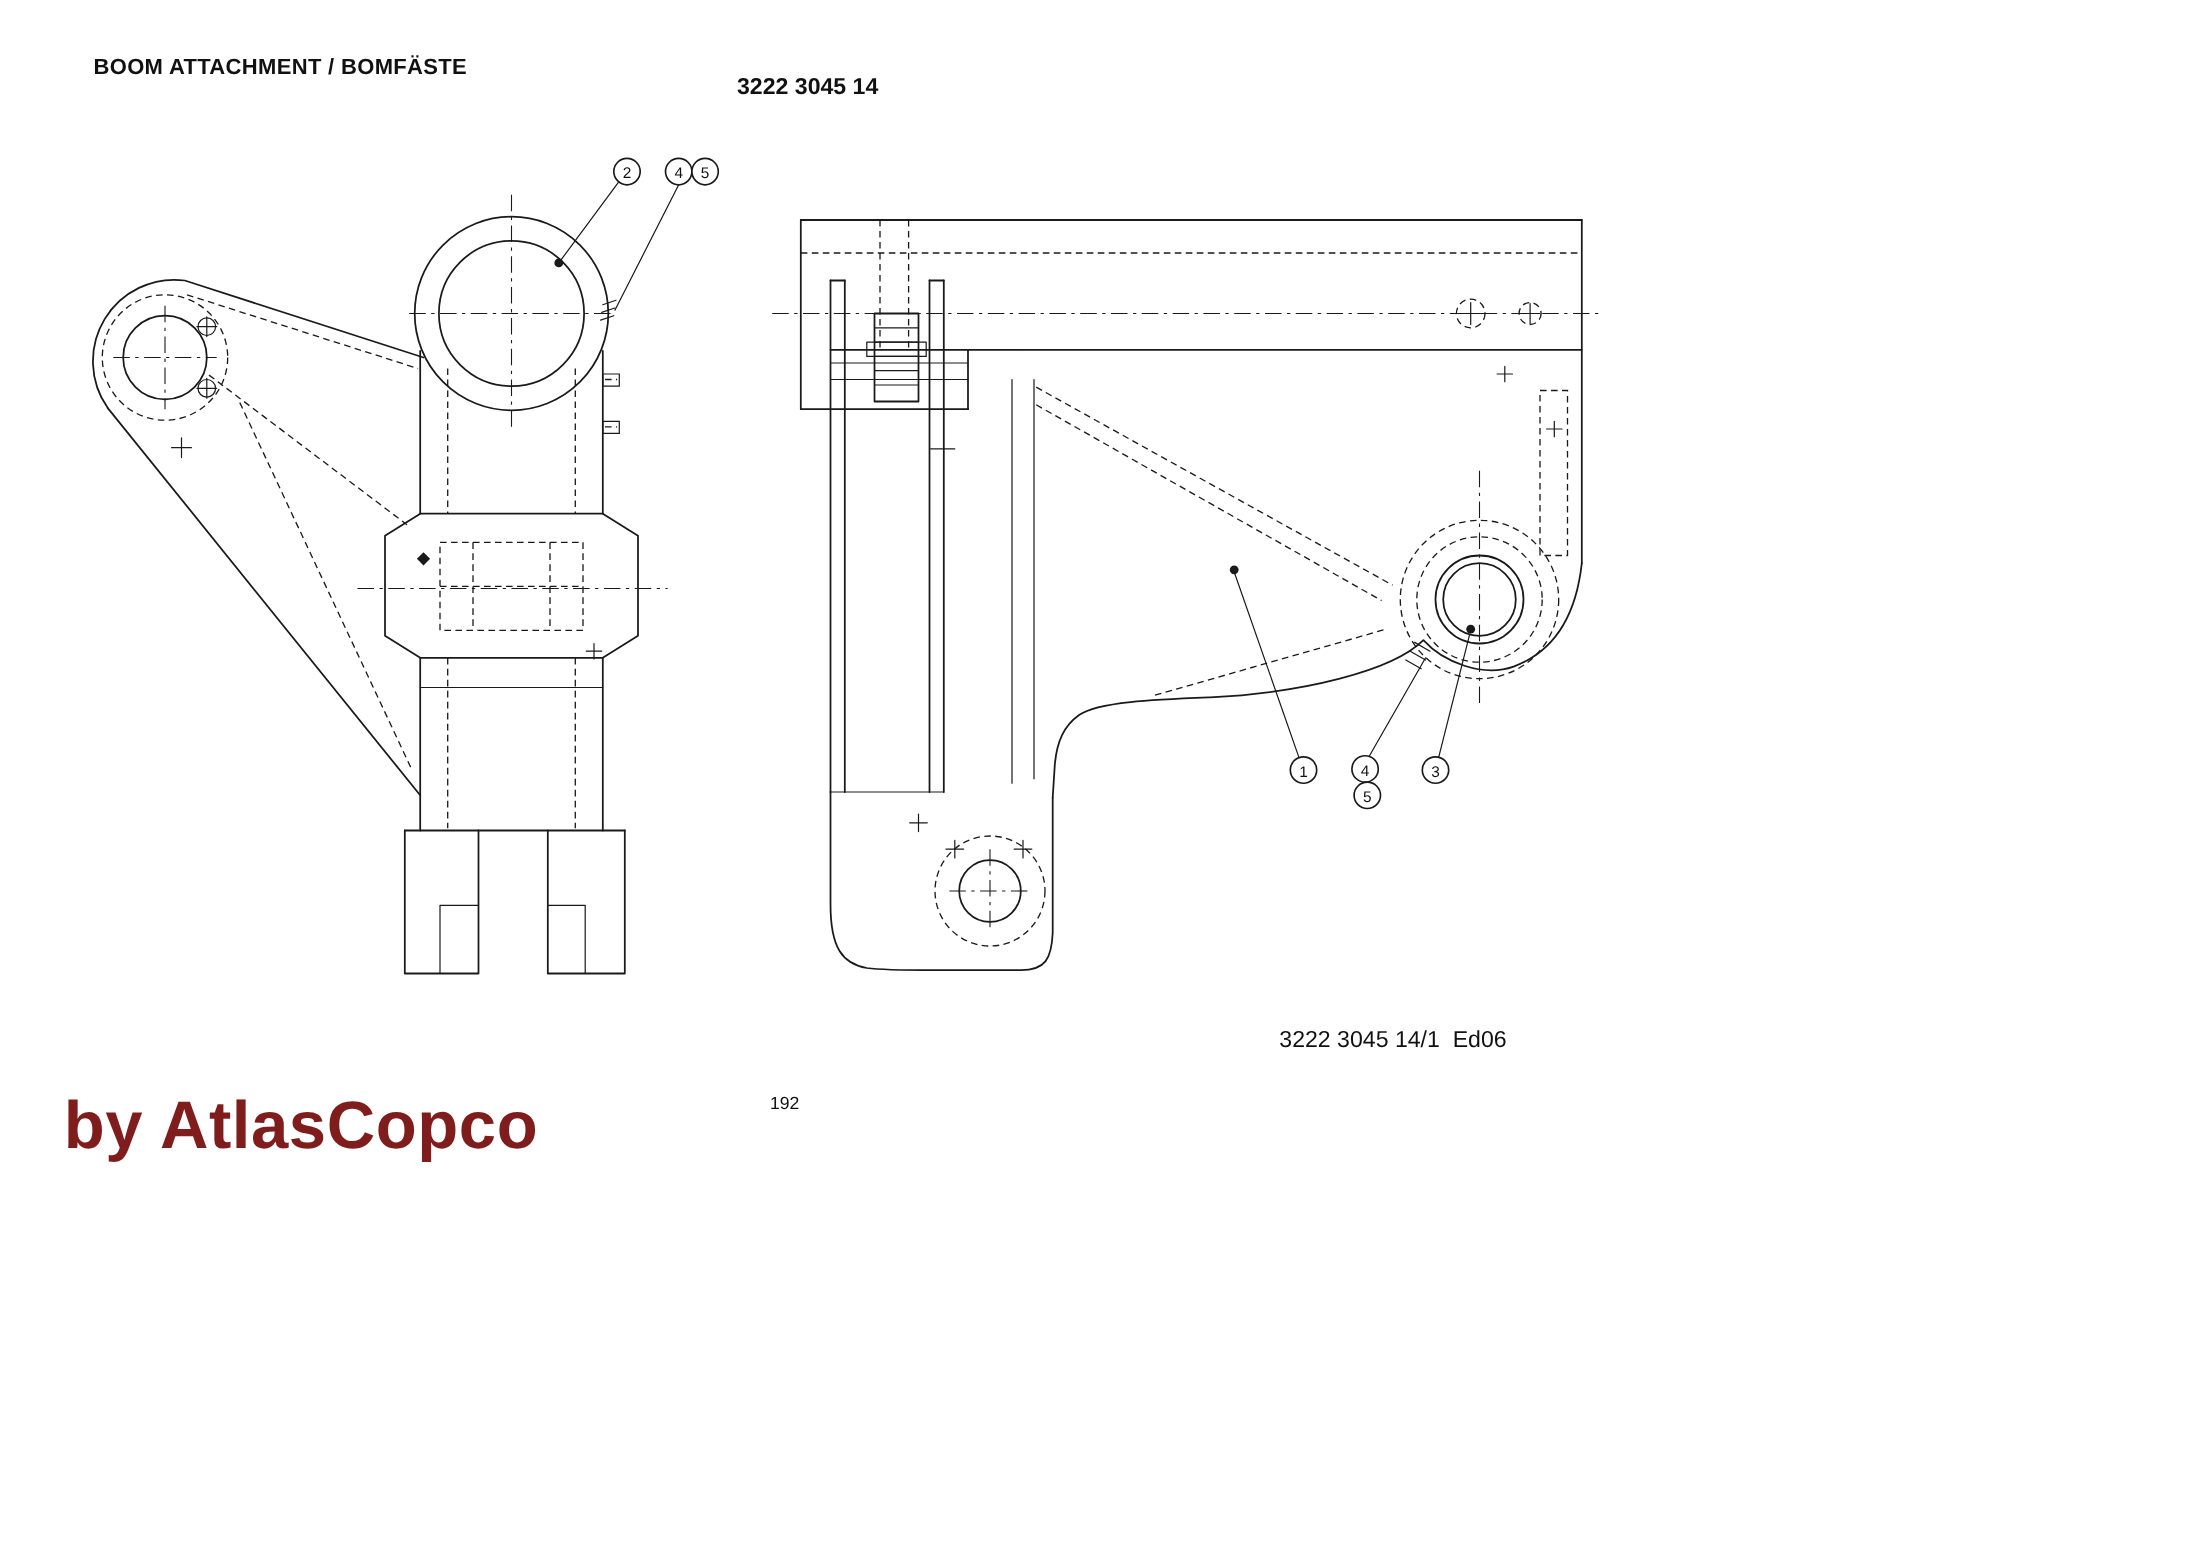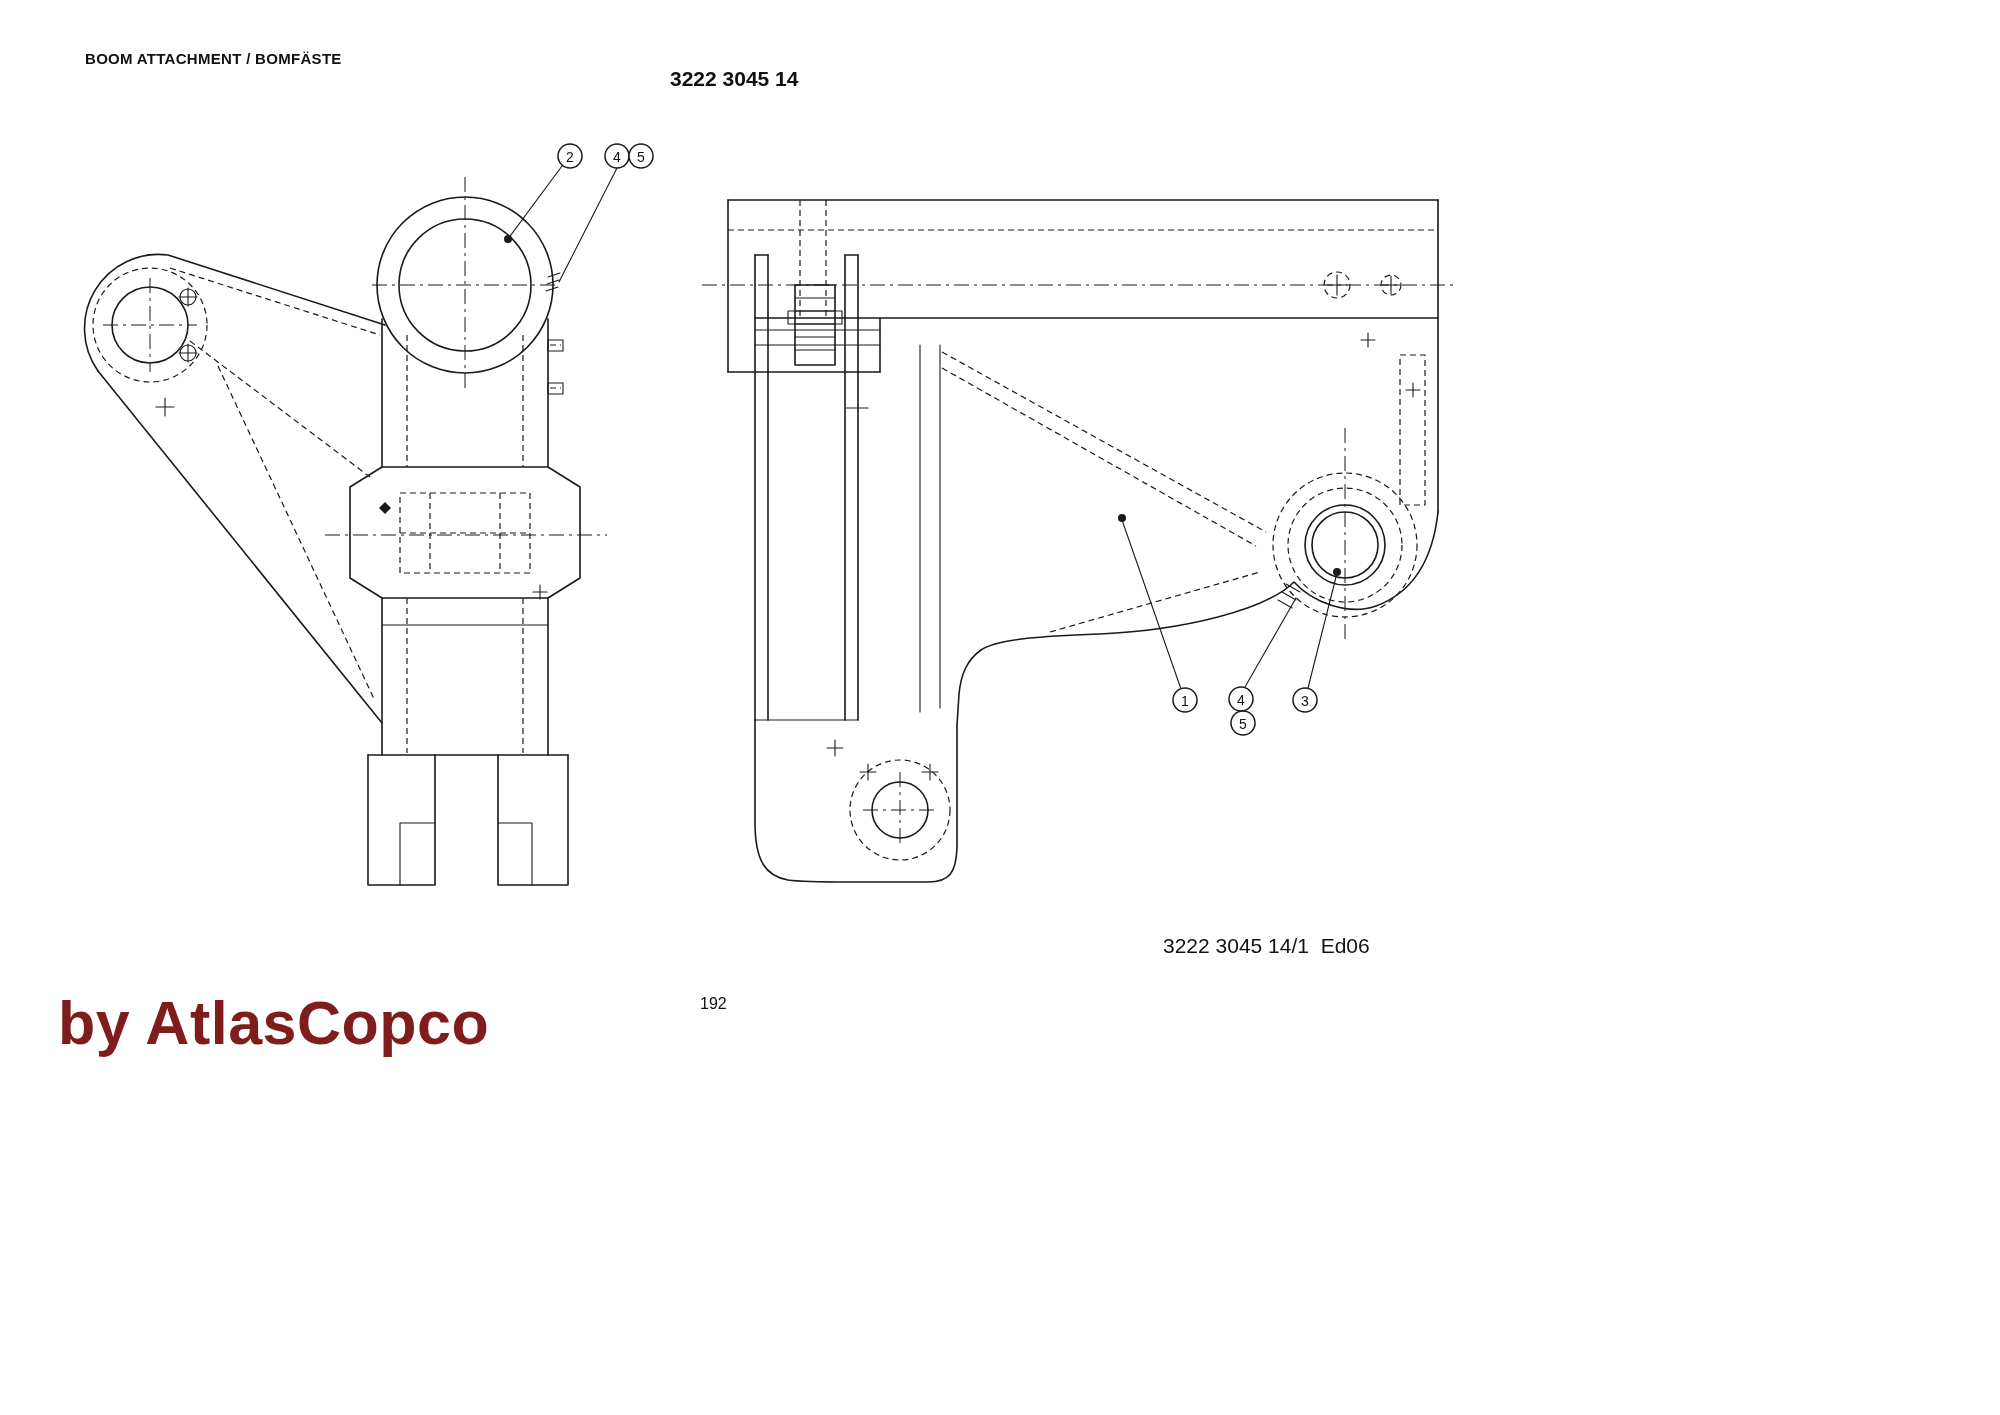--- a/index.html
+++ b/index.html
@@ -1,20 +1,20 @@
 <!DOCTYPE html>
 <html><head>
 <meta charset="utf-8">
 <style>
   html,body{margin:0;padding:0;background:#ffffff;}
   .page{
     position:relative;width:2000px;height:1415px;background:#ffffff;
     font-family:"Liberation Sans",sans-serif;color:#111;overflow:hidden;
   }
-  .hdr-title{position:absolute;left:85px;top:50px;font-size:15px;font-weight:700;letter-spacing:.3px;}
+  .hdr-title{position:absolute;left:85px;top:50px;font-size:20px;font-weight:700;letter-spacing:.3px;}
   .hdr-num{position:absolute;left:670px;top:53px;font-size:21px;font-weight:700;margin-top:14px;}
   .footer-ref{position:absolute;left:1163px;top:934px;font-size:21px;white-space:pre;}
   .page-num{position:absolute;left:700px;top:995px;width:140px;font-size:16px;}
   .watermark{position:absolute;left:58px;top:988px;font-size:61px;font-weight:700;letter-spacing:.5px;color:#7f1d1d;}
   svg.front{position:absolute;left:70px;top:135px;}
   svg.side{position:absolute;left:700px;top:180px;}
   
   .ln{fill:none;stroke:#1a1a1a;stroke-width:1.6;stroke-linecap:round;stroke-linejoin:round;}
   .tn{fill:none;stroke:#1a1a1a;stroke-width:1.1;stroke-linecap:round;}
   .dash{fill:none;stroke:#1a1a1a;stroke-width:1.2;stroke-dasharray:6 4;}

